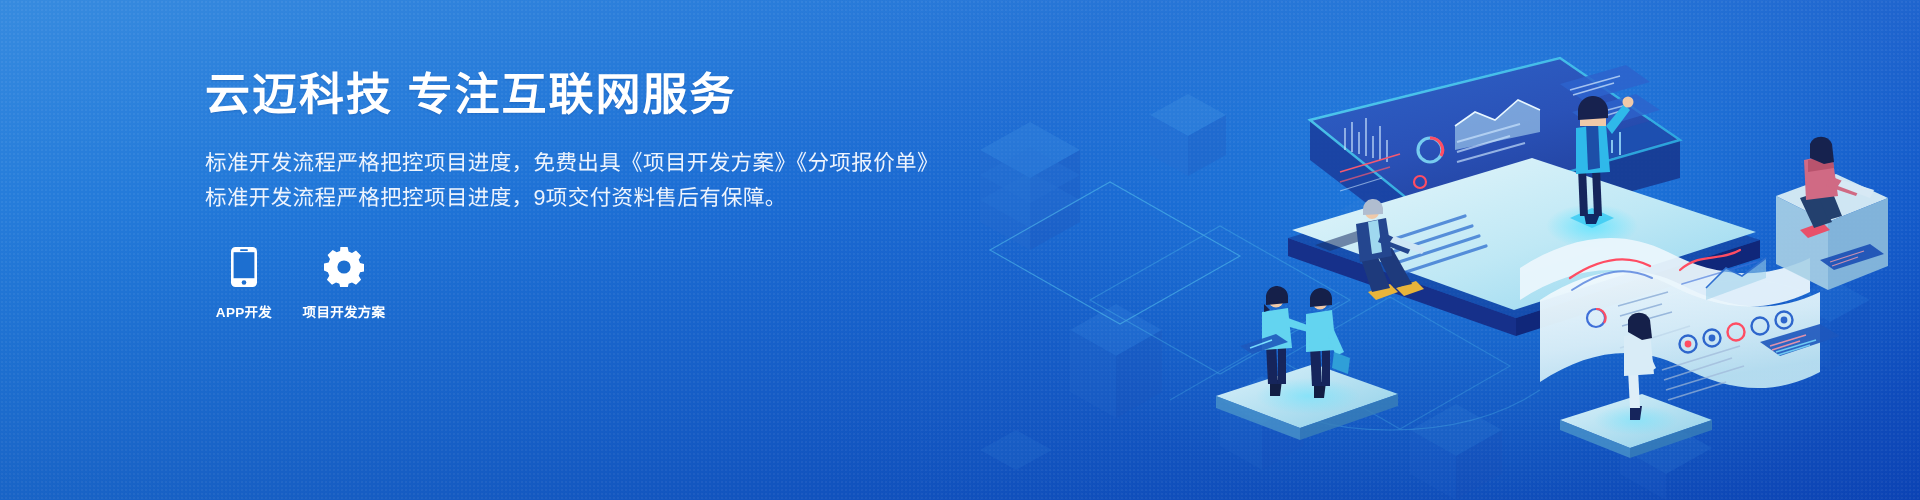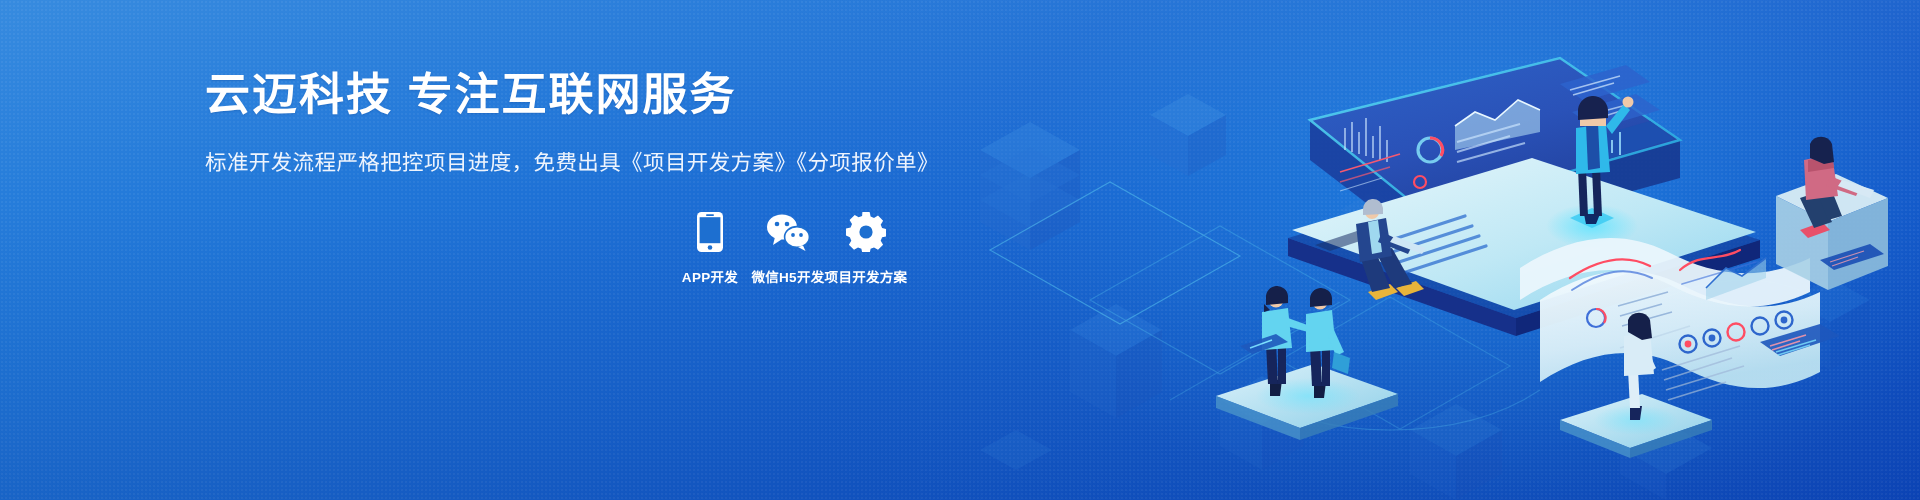--- a/index.html
+++ b/index.html
@@ -58,21 +58,21 @@
     letter-spacing:0.4px;
     white-space:nowrap;
     font-weight:400;
   }
 
   
   .services {
     margin-top:30px;
     display:flex;
     align-items:flex-end;
-    justify-content:flex-end;
+    gap:22px;
   }
   .service {
     width:78px;
     display:flex;
     flex-direction:column;
     align-items:center;
     cursor:pointer;
   }
   .svc-icon {
     height:42px;
@@ -446,52 +446,38 @@
 
   <div class="dots"></div>
   <div class="vign"></div>
 
   <div class="content">
 
     <h1 class="headline">云迈科技 专注互联网服务</h1>
 
     <div class="sublines">
       <div class="subline">标准开发流程严格把控项目进度，免费出具《项目开发方案》《分项报价单》</div>
+      <div class="subline">标准开发流程严格把控项目进度，9项交付资料售后有保障。</div>
     </div>
 
     <div class="services">
 
       <div class="service">
         <span class="svc-icon">
           <svg width="26" height="40" viewBox="0 0 26 40">
             <rect x="0" y="0" width="26" height="40" rx="4.5" fill="#fff"></rect>
             <rect x="2.6" y="5.2" width="20.8" height="26" fill="#1d6fd0"></rect>
             <rect x="9" y="2.2" width="8" height="1.8" rx="0.9" fill="#1d6fd0"></rect>
             <circle cx="13" cy="35.5" r="2.3" fill="#1d6fd0"></circle>
           </svg>
         </span>
         <span class="svc-label">APP开发</span>
       </div>
 
 
-      <div class="service">
-        <span class="svc-icon">
-          <svg width="44" height="38" viewBox="0 0 44 38">
-            <ellipse cx="16" cy="14" rx="15" ry="12.6" fill="#fff"></ellipse>
-            <path d="M9 24 L7 32 L15.5 26.6 Z" fill="#fff"></path>
-            <circle cx="11" cy="11" r="2.3" fill="#1d6fd0"></circle>
-            <circle cx="21" cy="11" r="2.3" fill="#1d6fd0"></circle>
-            <ellipse cx="31" cy="24" rx="12.4" ry="10.4" fill="#fff" stroke="#1d6fd0" stroke-width="1.6"></ellipse>
-            <path d="M37 32.5 L39.5 38 L32 34 Z" fill="#fff"></path>
-            <circle cx="27" cy="22" r="1.9" fill="#1d6fd0"></circle>
-            <circle cx="35" cy="22" r="1.9" fill="#1d6fd0"></circle>
-          </svg>
-        </span>
-        <span class="svc-label">微信H5开发</span>
-      </div>
 
 
       <div class="service">
         <span class="svc-icon">
           <svg width="40" height="40" viewBox="0 0 40 40">
             <path d="M16.4 0h7.2l1 4.6 3.4 1.4 4-2.4 5.1 5.1-2.4 4 1.4 3.4 4.6 1v7.2l-4.6 1-1.4 3.4 2.4 4-5.1 5.1-4-2.4-3.4 1.4-1 4.6h-7.2l-1-4.6-3.4-1.4-4 2.4-5.1-5.1 2.4-4-1.4-3.4L0 23.6v-7.2l4.6-1 1.4-3.4-2.4-4 5.1-5.1 4 2.4 3.4-1.4z" fill="#fff"></path>
             <circle cx="20" cy="20" r="6.6" fill="#1d6fd0"></circle>
           </svg>
         </span>
         <span class="svc-label">项目开发方案</span>

